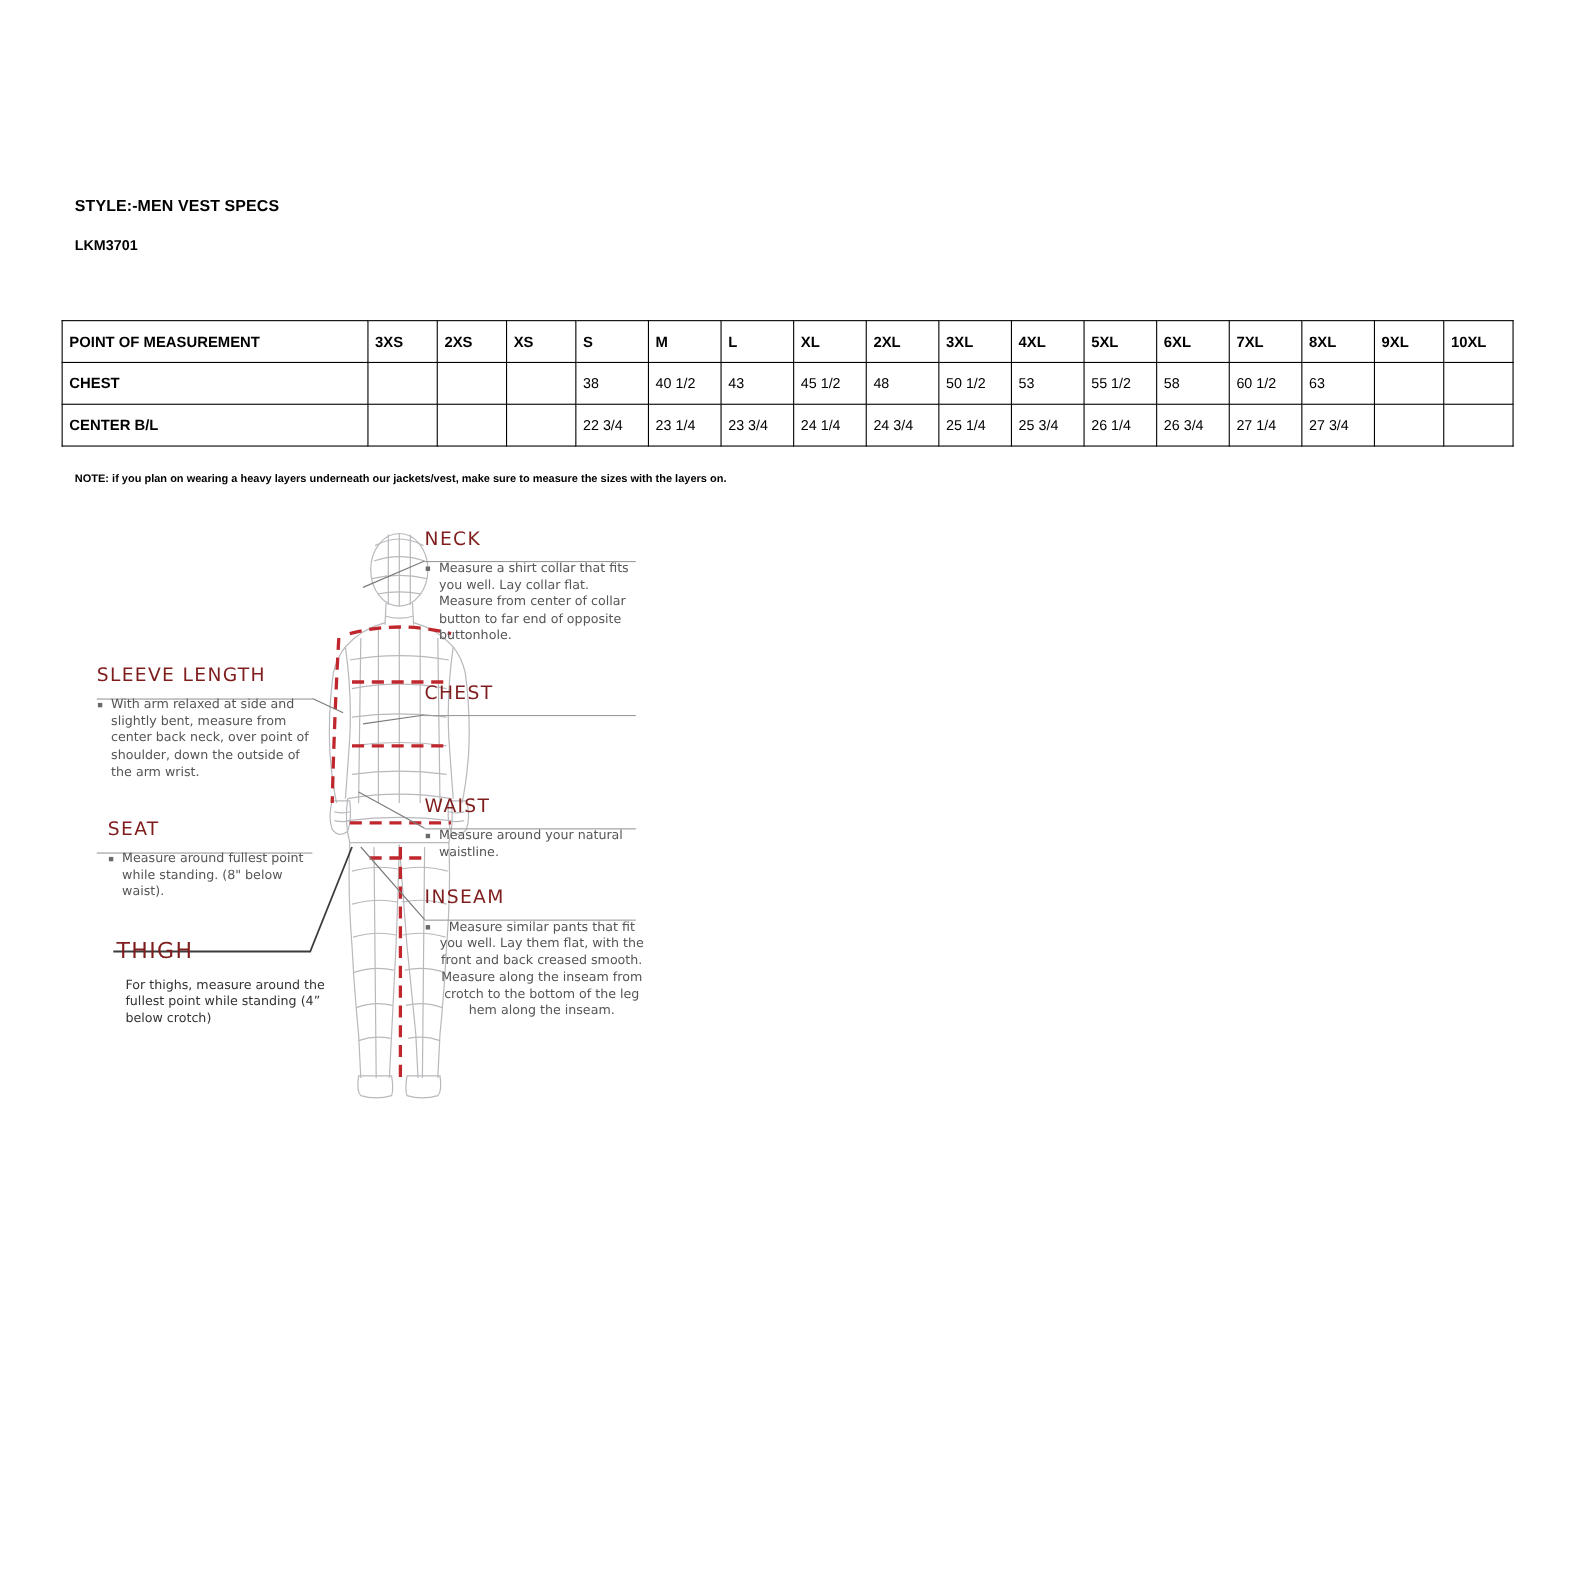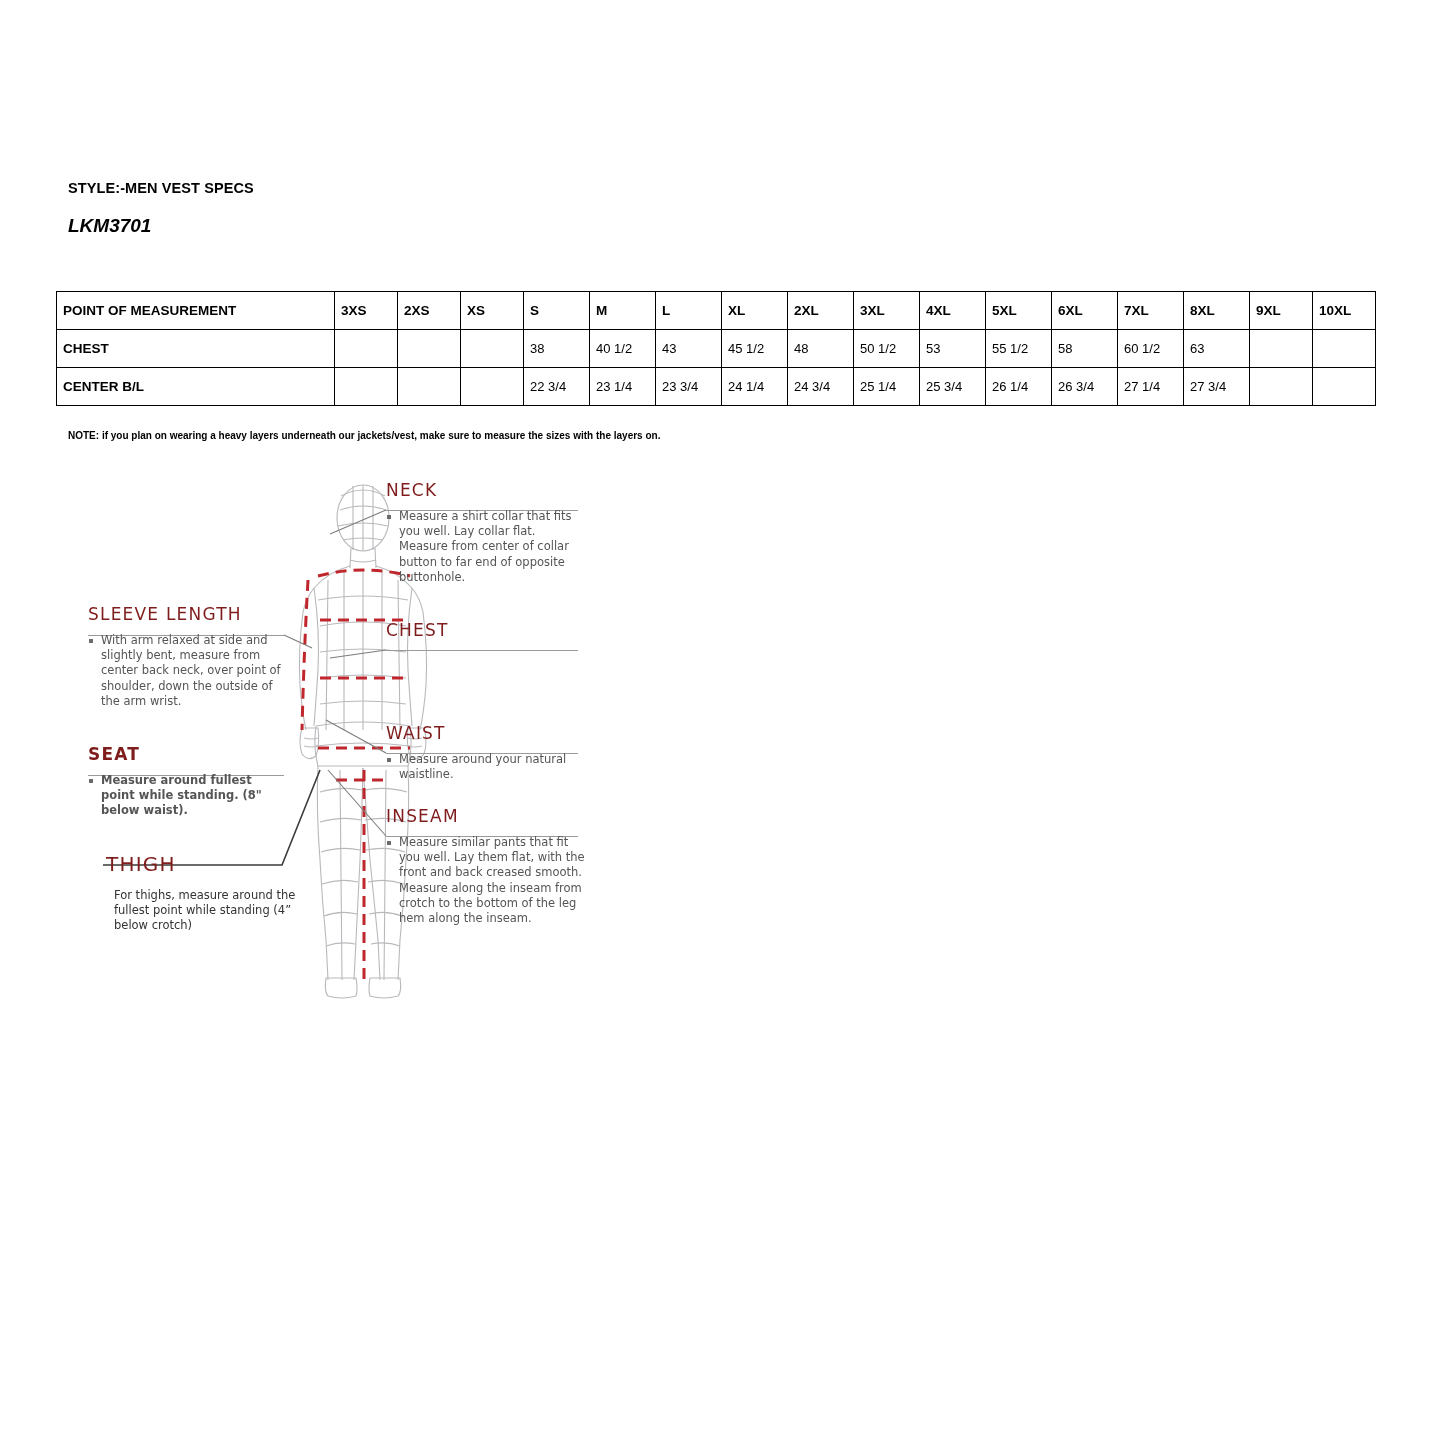--- a/index.html
+++ b/index.html
@@ -26,23 +26,22 @@
     left: 68px;
     top: 180px;
     font-size: 14.5px;
     font-weight: bold;
     letter-spacing: 0.1px;
   }
   .title-line2 {
     position: absolute;
     left: 68px;
     top: 215px;
-    font-size: 19px;
-    font-weight: bold;
-    font-style: italic;
+    font-size: 13px;
+    font-weight: bold;
   }
   table.specs {
     position: absolute;
     left: 56px;
     top: 291px;
     border-collapse: collapse;
     table-layout: fixed;
     width: 1310px;
     font-size: 13px;
   }
@@ -314,29 +313,29 @@
       <div class="fig-head">CHEST</div>
     </div>
 
     <div class="blk" style="left:318px; top:253px; width:200px;">
       <div class="fig-head">WAIST</div>
       <div class="fig-body bullet-item" style="margin-top:9px;">Measure around your natural waistline.</div>
     </div>
 
     <div class="blk" style="left:318px; top:336px; width:200px;">
       <div class="fig-head">INSEAM</div>
-      <div class="fig-body bullet-item" style="margin-top:9px;">Measure similar pants that fit you well. Lay them flat, with the front and back creased smooth. Measure along the inseam from crotch to the bottom of the leg hem along the inseam.</div>
+      <div class="fig-body bullet-item" style="margin-top:9px;text-align:center;">Measure similar pants that fit you well. Lay them flat, with the front and back creased smooth. Measure along the inseam from crotch to the bottom of the leg hem along the inseam.</div>
     </div>
 
     <div class="blk" style="left:20px; top:134px; width:198px;">
       <div class="fig-head">SLEEVE LENGTH</div>
       <div class="fig-body bullet-item" style="margin-top:9px;">With arm relaxed at side and slightly bent, measure from center back neck, over point of shoulder, down the outside of the arm wrist.</div>
     </div>
 
-    <div class="blk" style="left:20px; top:274px; width:198px;font-weight:bold;">
+    <div class="blk" style="left:30px; top:274px; width:198px;">
       <div class="fig-head">SEAT</div>
       <div class="fig-body bullet-item" style="margin-top:9px;">Measure around fullest point while standing. (8" below waist).</div>
     </div>
 
     <div class="blk" style="left:38px; top:382px; width:200px;">
       <div class="fig-head" style="font-size:20px;">THIGH</div>
       <div class="fig-body dark" style="margin-top:12px; padding-left:8px;">For thighs, measure around the fullest point while standing (4” below crotch)</div>
     </div>
 
   </div>

